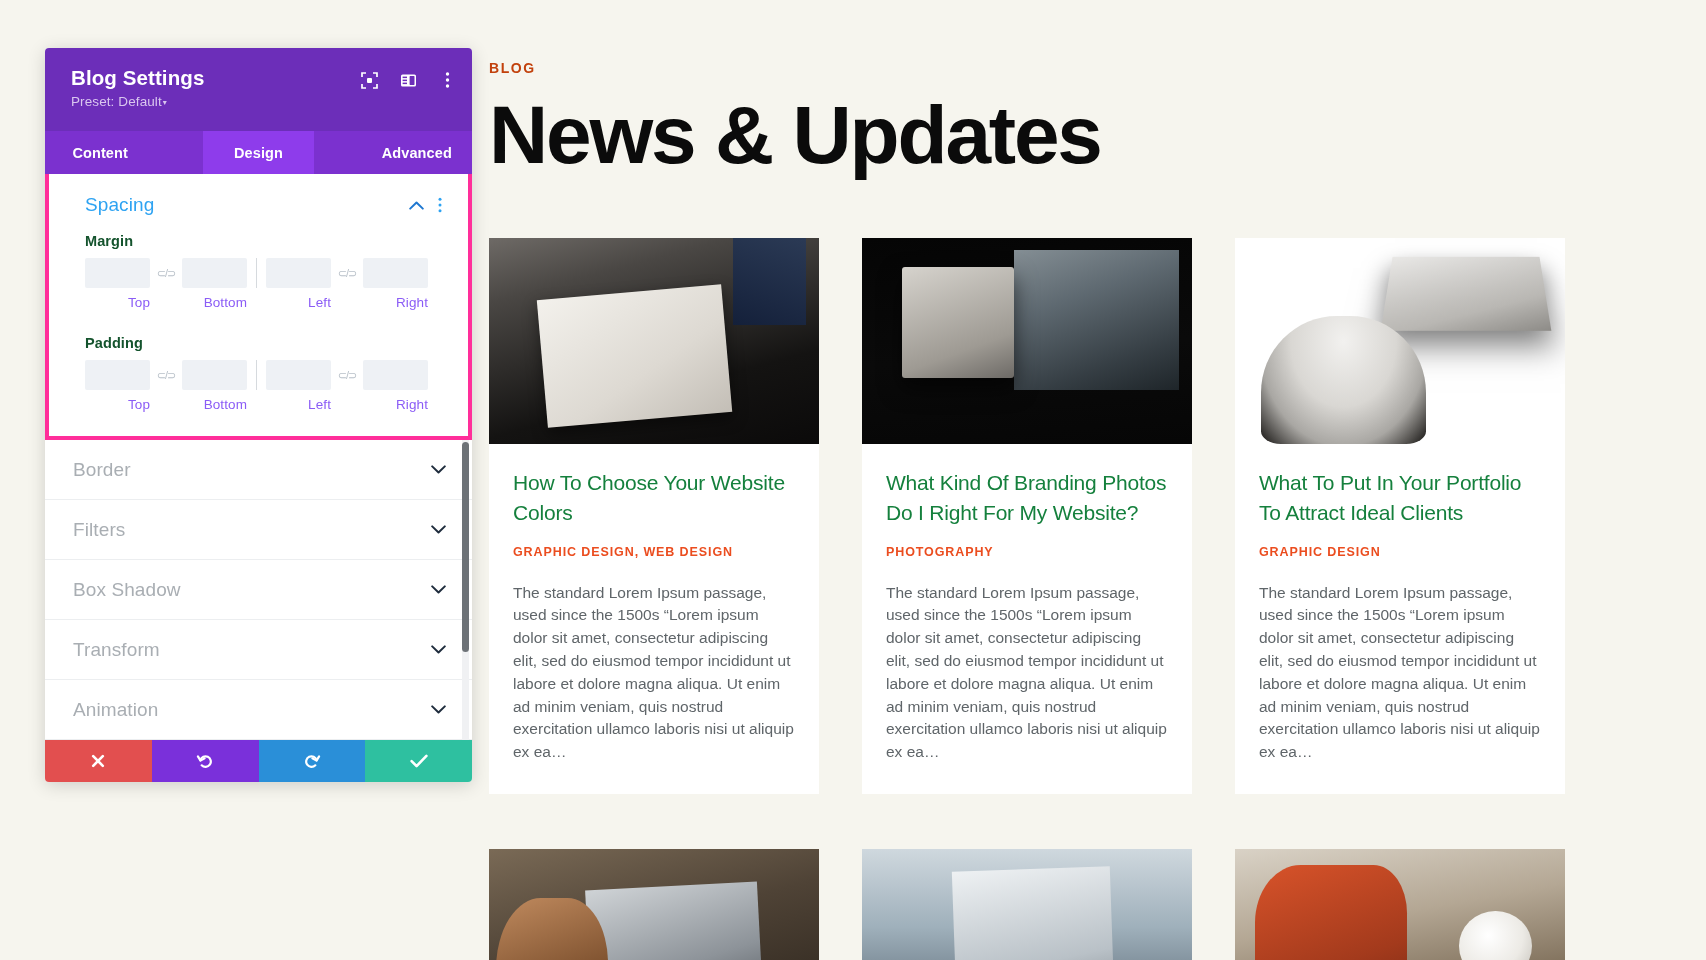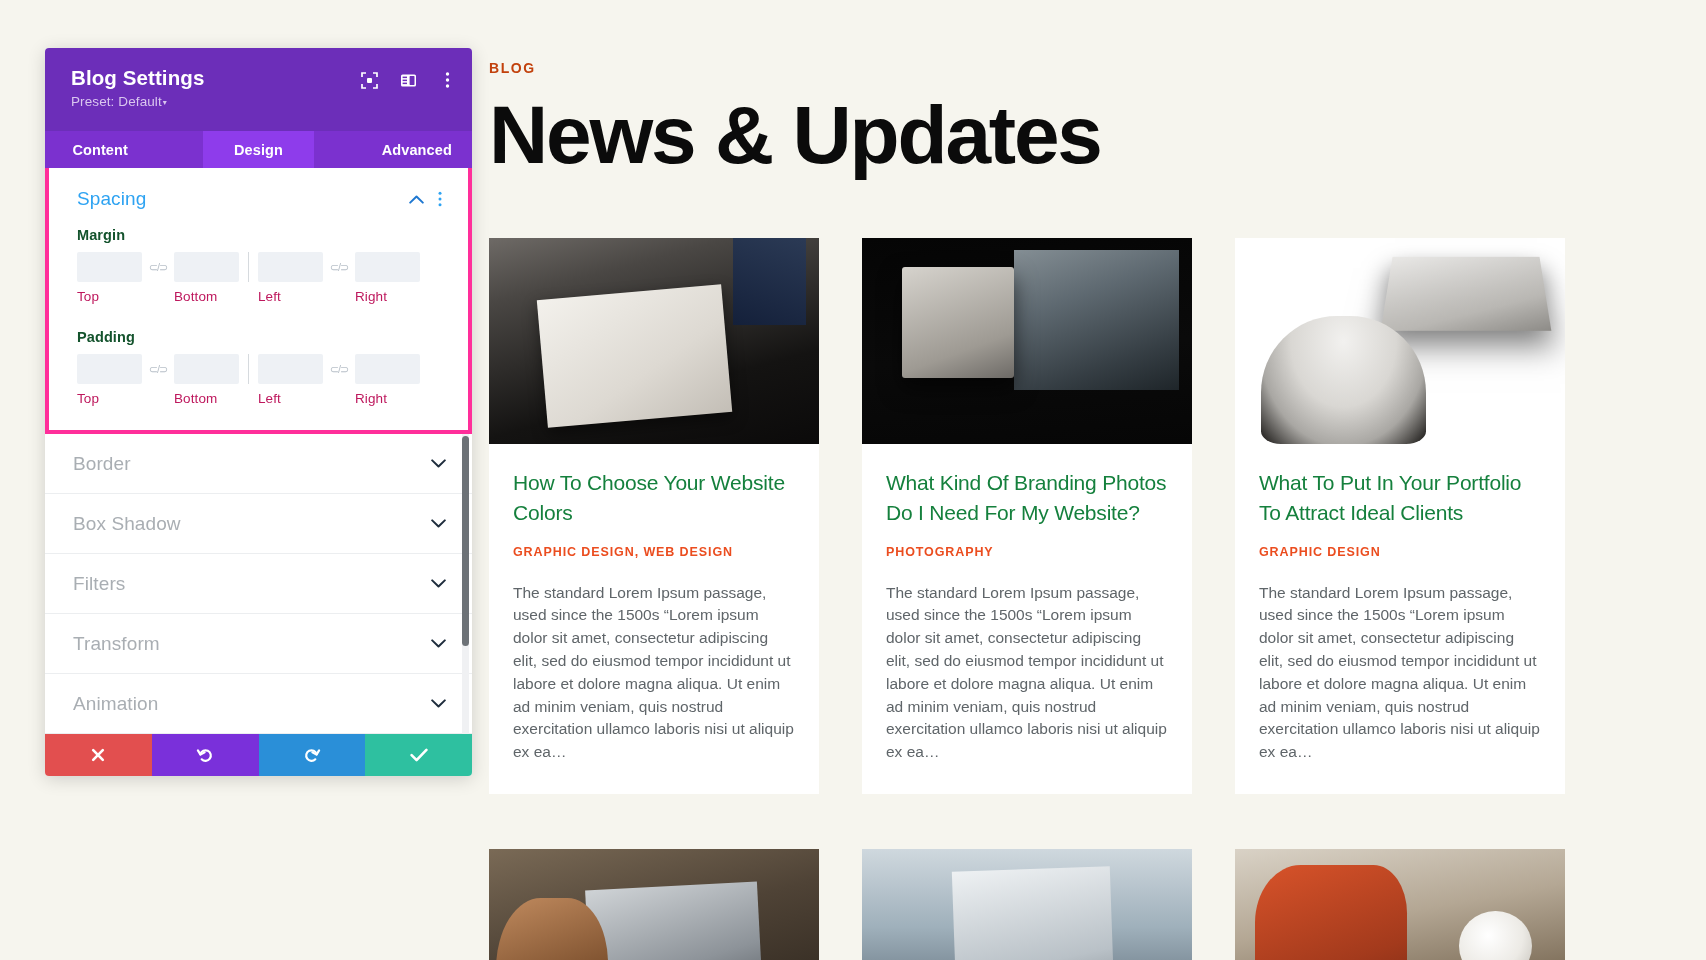--- a/index.html
+++ b/index.html
@@ -52,40 +52,40 @@
     right: 14px;
     top: 21px;
     display: flex;
     align-items: center;
     gap: 17px;
   }
   .hicon { width: 22px; height: 22px; display: flex; align-items: center; justify-content: center; cursor: pointer; }
   .hicon svg { display: block; }
 
   
-  .panel-tabs { display: flex; background: #7b31cf; height: 37px; gap: 48px; }
+  .panel-tabs { display: flex; background: #7b31cf; height: 43px; gap: 48px; }
   .ptab {
     flex: 1;
     color: #fff;
     font-size: 14.5px;
     font-weight: bold;
     display: flex;
     align-items: center;
     justify-content: center;
     cursor: pointer;
     letter-spacing: .1px;
   }
   .ptab.active { background: #8e3ceb; }
 
   
   .spacing-block {
     border: 4px solid #ff2e9a;
     border-top: none;
     background: #fff;
-    padding: 20px 26px 24px 28px;
+    padding: 20px 26px 24px 36px;
     position: relative;
   }
   .spacing-head {
     display: flex;
     align-items: center;
     margin-bottom: 17px;
   }
   .spacing-title {
     color: #2ea3f2;
     font-size: 19px;
@@ -115,23 +115,23 @@
   .fcell { width: 65px; }
   .finput {
     height: 30px;
     background: #eef1f5;
     border: none;
     border-radius: 2px;
     width: 100%;
     display: block;
   }
   .flabel {
-    text-align: left;
+    text-align: right;
     font-size: 13.5px;
-    color: #be185d;
+    color: #8b5cf6;
     margin-top: 7px;
     letter-spacing: .1px;
   }
   .linkicon {
     width: 32px;
     height: 30px;
     display: flex;
     align-items: center;
     justify-content: center;
     color: #b9c1c9;
@@ -443,29 +443,29 @@
   <div class="collapsed-area">
     <div class="crow">
       <div class="crow-title">Border</div>
       <div class="chev">
         <svg width="15" height="9" viewBox="0 0 15 9">
             <path d="M1.2 1.4L7.5 7.5l6.3-6.1" fill="none" stroke="#1f2d3d" stroke-width="2" stroke-linecap="round" stroke-linejoin="round"></path>
           </svg>
       </div>
     </div>
     <div class="crow">
-      <div class="crow-title">Box Shadow</div>
+      <div class="crow-title">Filters</div>
       <div class="chev">
         <svg width="15" height="9" viewBox="0 0 15 9">
             <path d="M1.2 1.4L7.5 7.5l6.3-6.1" fill="none" stroke="#1f2d3d" stroke-width="2" stroke-linecap="round" stroke-linejoin="round"></path>
           </svg>
       </div>
     </div>
     <div class="crow">
-      <div class="crow-title">Filters</div>
+      <div class="crow-title">Box Shadow</div>
       <div class="chev">
         <svg width="15" height="9" viewBox="0 0 15 9">
             <path d="M1.2 1.4L7.5 7.5l6.3-6.1" fill="none" stroke="#1f2d3d" stroke-width="2" stroke-linecap="round" stroke-linejoin="round"></path>
           </svg>
       </div>
     </div>
     <div class="crow">
       <div class="crow-title">Transform</div>
       <div class="chev">
         <svg width="15" height="9" viewBox="0 0 15 9">
@@ -526,21 +526,21 @@
         <div class="card-cats">GRAPHIC DESIGN, WEB DESIGN</div>
         <p class="card-excerpt">The standard Lorem Ipsum passage, used since the 1500s “Lorem ipsum dolor sit amet, consectetur adipiscing elit, sed do eiusmod tempor incididunt ut labore et dolore magna aliqua. Ut enim ad minim veniam, quis nostrud exercitation ullamco laboris nisi ut aliquip ex ea…</p>
       </div>
     </article>
 
     <article class="card">
       <div class="card-thumb">
           <div class="ph ph-2"></div>
         </div>
       <div class="card-body">
-        <h2 class="card-title">What Kind Of Branding Photos Do I Need For My Website?</h2>
+        <h2 class="card-title">What Kind Of Branding Photos Do I Right For My Website?</h2>
         <div class="card-cats">PHOTOGRAPHY</div>
         <p class="card-excerpt">The standard Lorem Ipsum passage, used since the 1500s “Lorem ipsum dolor sit amet, consectetur adipiscing elit, sed do eiusmod tempor incididunt ut labore et dolore magna aliqua. Ut enim ad minim veniam, quis nostrud exercitation ullamco laboris nisi ut aliquip ex ea…</p>
       </div>
     </article>
 
     <article class="card">
       <div class="card-thumb">
           <div class="ph ph-3"></div>
         </div>
       <div class="card-body">

